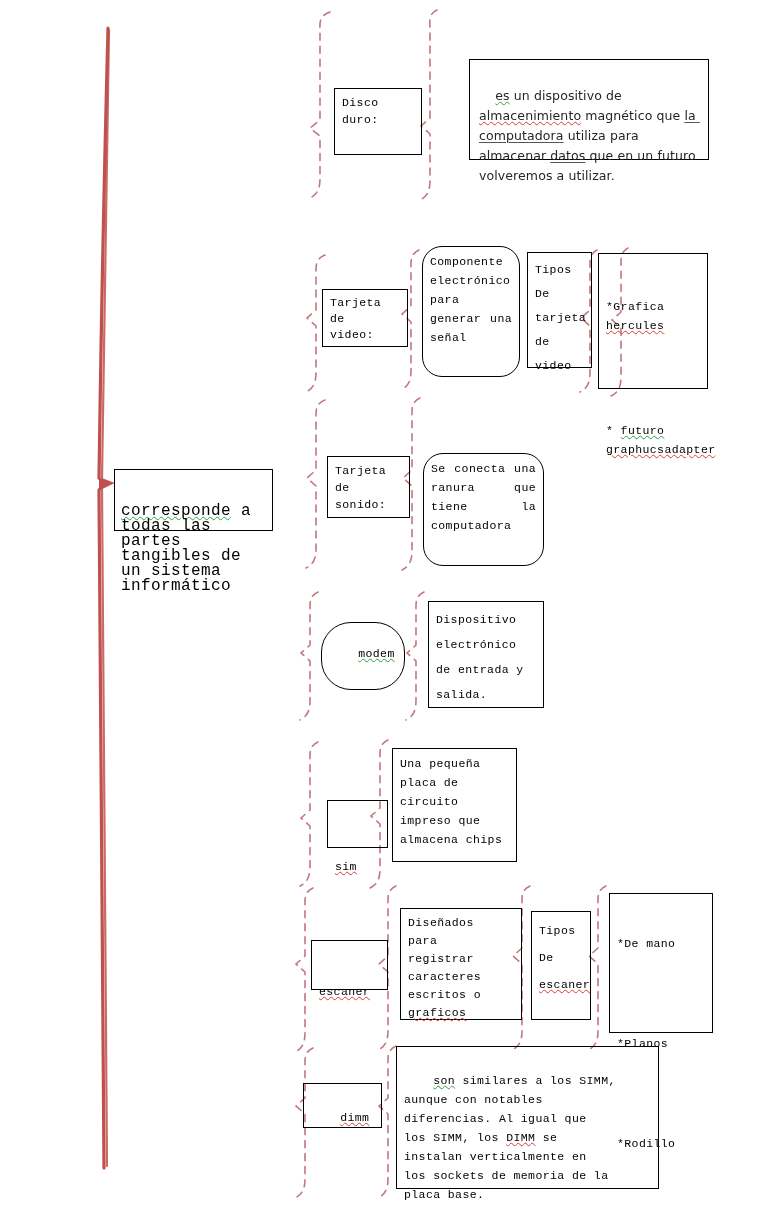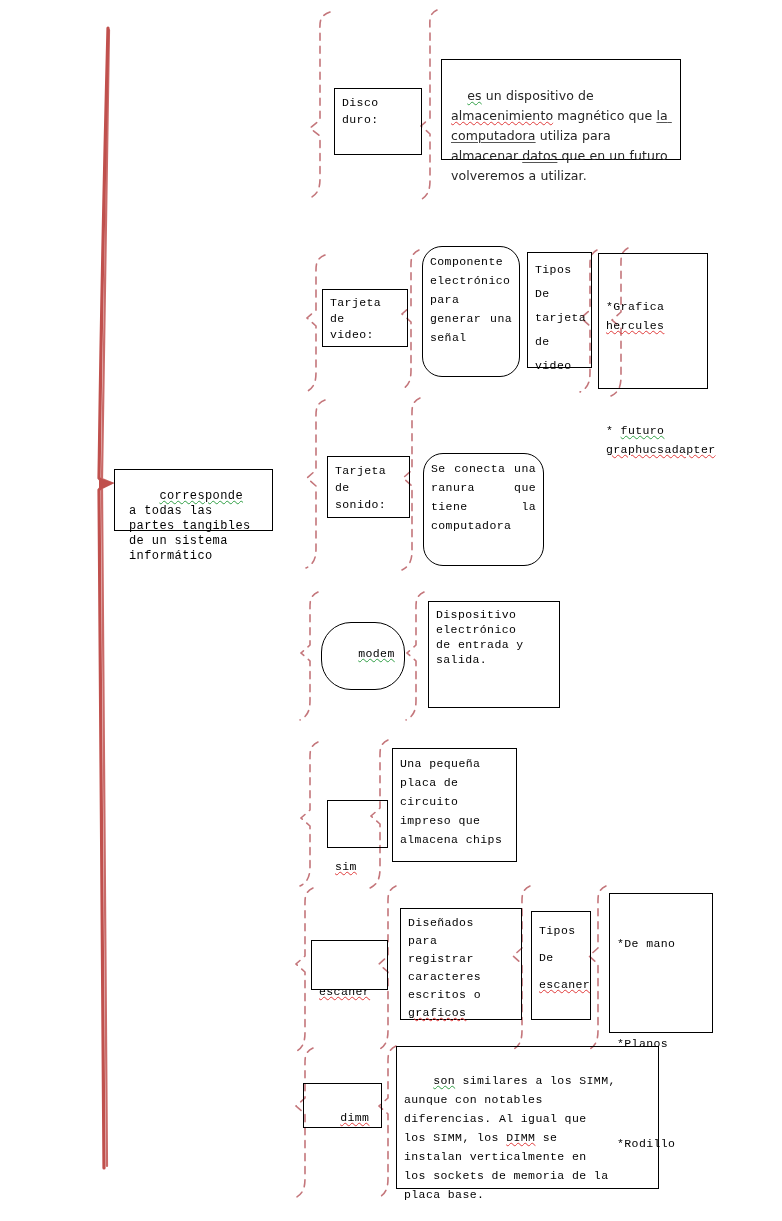--- a/index.html
+++ b/index.html
@@ -33,20 +33,21 @@
     box-sizing:border-box;
     white-space:pre-wrap;
   }
   
   .softfont{
     font-family:"DejaVu Sans","Liberation Sans",sans-serif;
     font-size:12.5px;
     line-height:20px;
     letter-spacing:0.1px;
     color:#262626;
+    margin-left:28px;
   }
   .titlefont{
     font-family:"DejaVu Sans","Liberation Sans",sans-serif;
     font-size:12px;
     color:#262626;
     line-height:16px;
   }
   
   .sq-red{
     text-decoration:underline;
@@ -117,21 +118,21 @@
 
       <path d="M606,886 C597,890 598,897 598,906 L598,948 L589,956 L598,964 L598,1030 C598,1040 596,1046 588,1050"></path>
 
       <path d="M313,1048 C304,1052 305,1059 305,1068 L305,1098 L296,1106 L305,1114 L305,1178 C305,1188 303,1194 295,1198"></path>
 
       <path d="M396,1046 C387,1050 388,1057 388,1066 L388,1098 L379,1106 L388,1114 L388,1178 C388,1188 386,1194 378,1198"></path>
     </g>
   </svg>
 
 
-  <div class="box" style="left:114px;top:469px;width:159px;height:62px;font-size:12px;line-height:15px;padding:4px 14px;">
+  <div class="box" style="left:114px;top:469px;width:159px;height:62px;font-size:16px;line-height:15px;padding:4px 6px;">
     <span class="sq-green">corresponde</span><span> a todas las partes tangibles de un sistema informático</span>
   </div>
 
   <div class="box" style="left:334px;top:88px;width:88px;height:67px;">Disco
 duro:</div>
 
   <div class="box softfont" style="left:441px;top:59px;width:240px;height:101px;padding:6px 9px;">
     <span class="sq-green">es</span><span> un dispositivo de </span><span class="sq-red">almacenimiento</span><span> magnético que </span><span class="ul-blk">la computadora</span><span> utiliza para almacenar </span><span class="ul-blk">datos</span><span> que en un futuro volveremos a utilizar.</span>
   </div>
 
@@ -155,21 +156,21 @@
   <div class="box" style="left:327px;top:456px;width:83px;height:62px;line-height:17px;">Tarjeta
 de
 sonido:</div>
 
   <div class="box just" style="left:423px;top:453px;width:121px;height:113px;line-height:19px;">Se conecta una ranura que tiene la computadora</div>
 
   <div class="box" style="left:321px;top:622px;width:84px;height:68px;border-radius:30px;">
     <span class="sq-green">modem</span>
   </div>
 
-  <div class="box" style="left:428px;top:601px;width:132px;height:107px;line-height:15px;">Dispositivo
+  <div class="box" style="left:428px;top:601px;width:116px;height:107px;line-height:25px;">Dispositivo
 electrónico
 de entrada y
 salida.</div>
 
   <div class="box" style="left:327px;top:800px;width:61px;height:35px;padding:23px 7px;">
     <span class="sq-red">sim</span>
   </div>
 
   <div class="box" style="left:392px;top:748px;width:125px;height:114px;line-height:19px;">Una pequeña
 placa de

